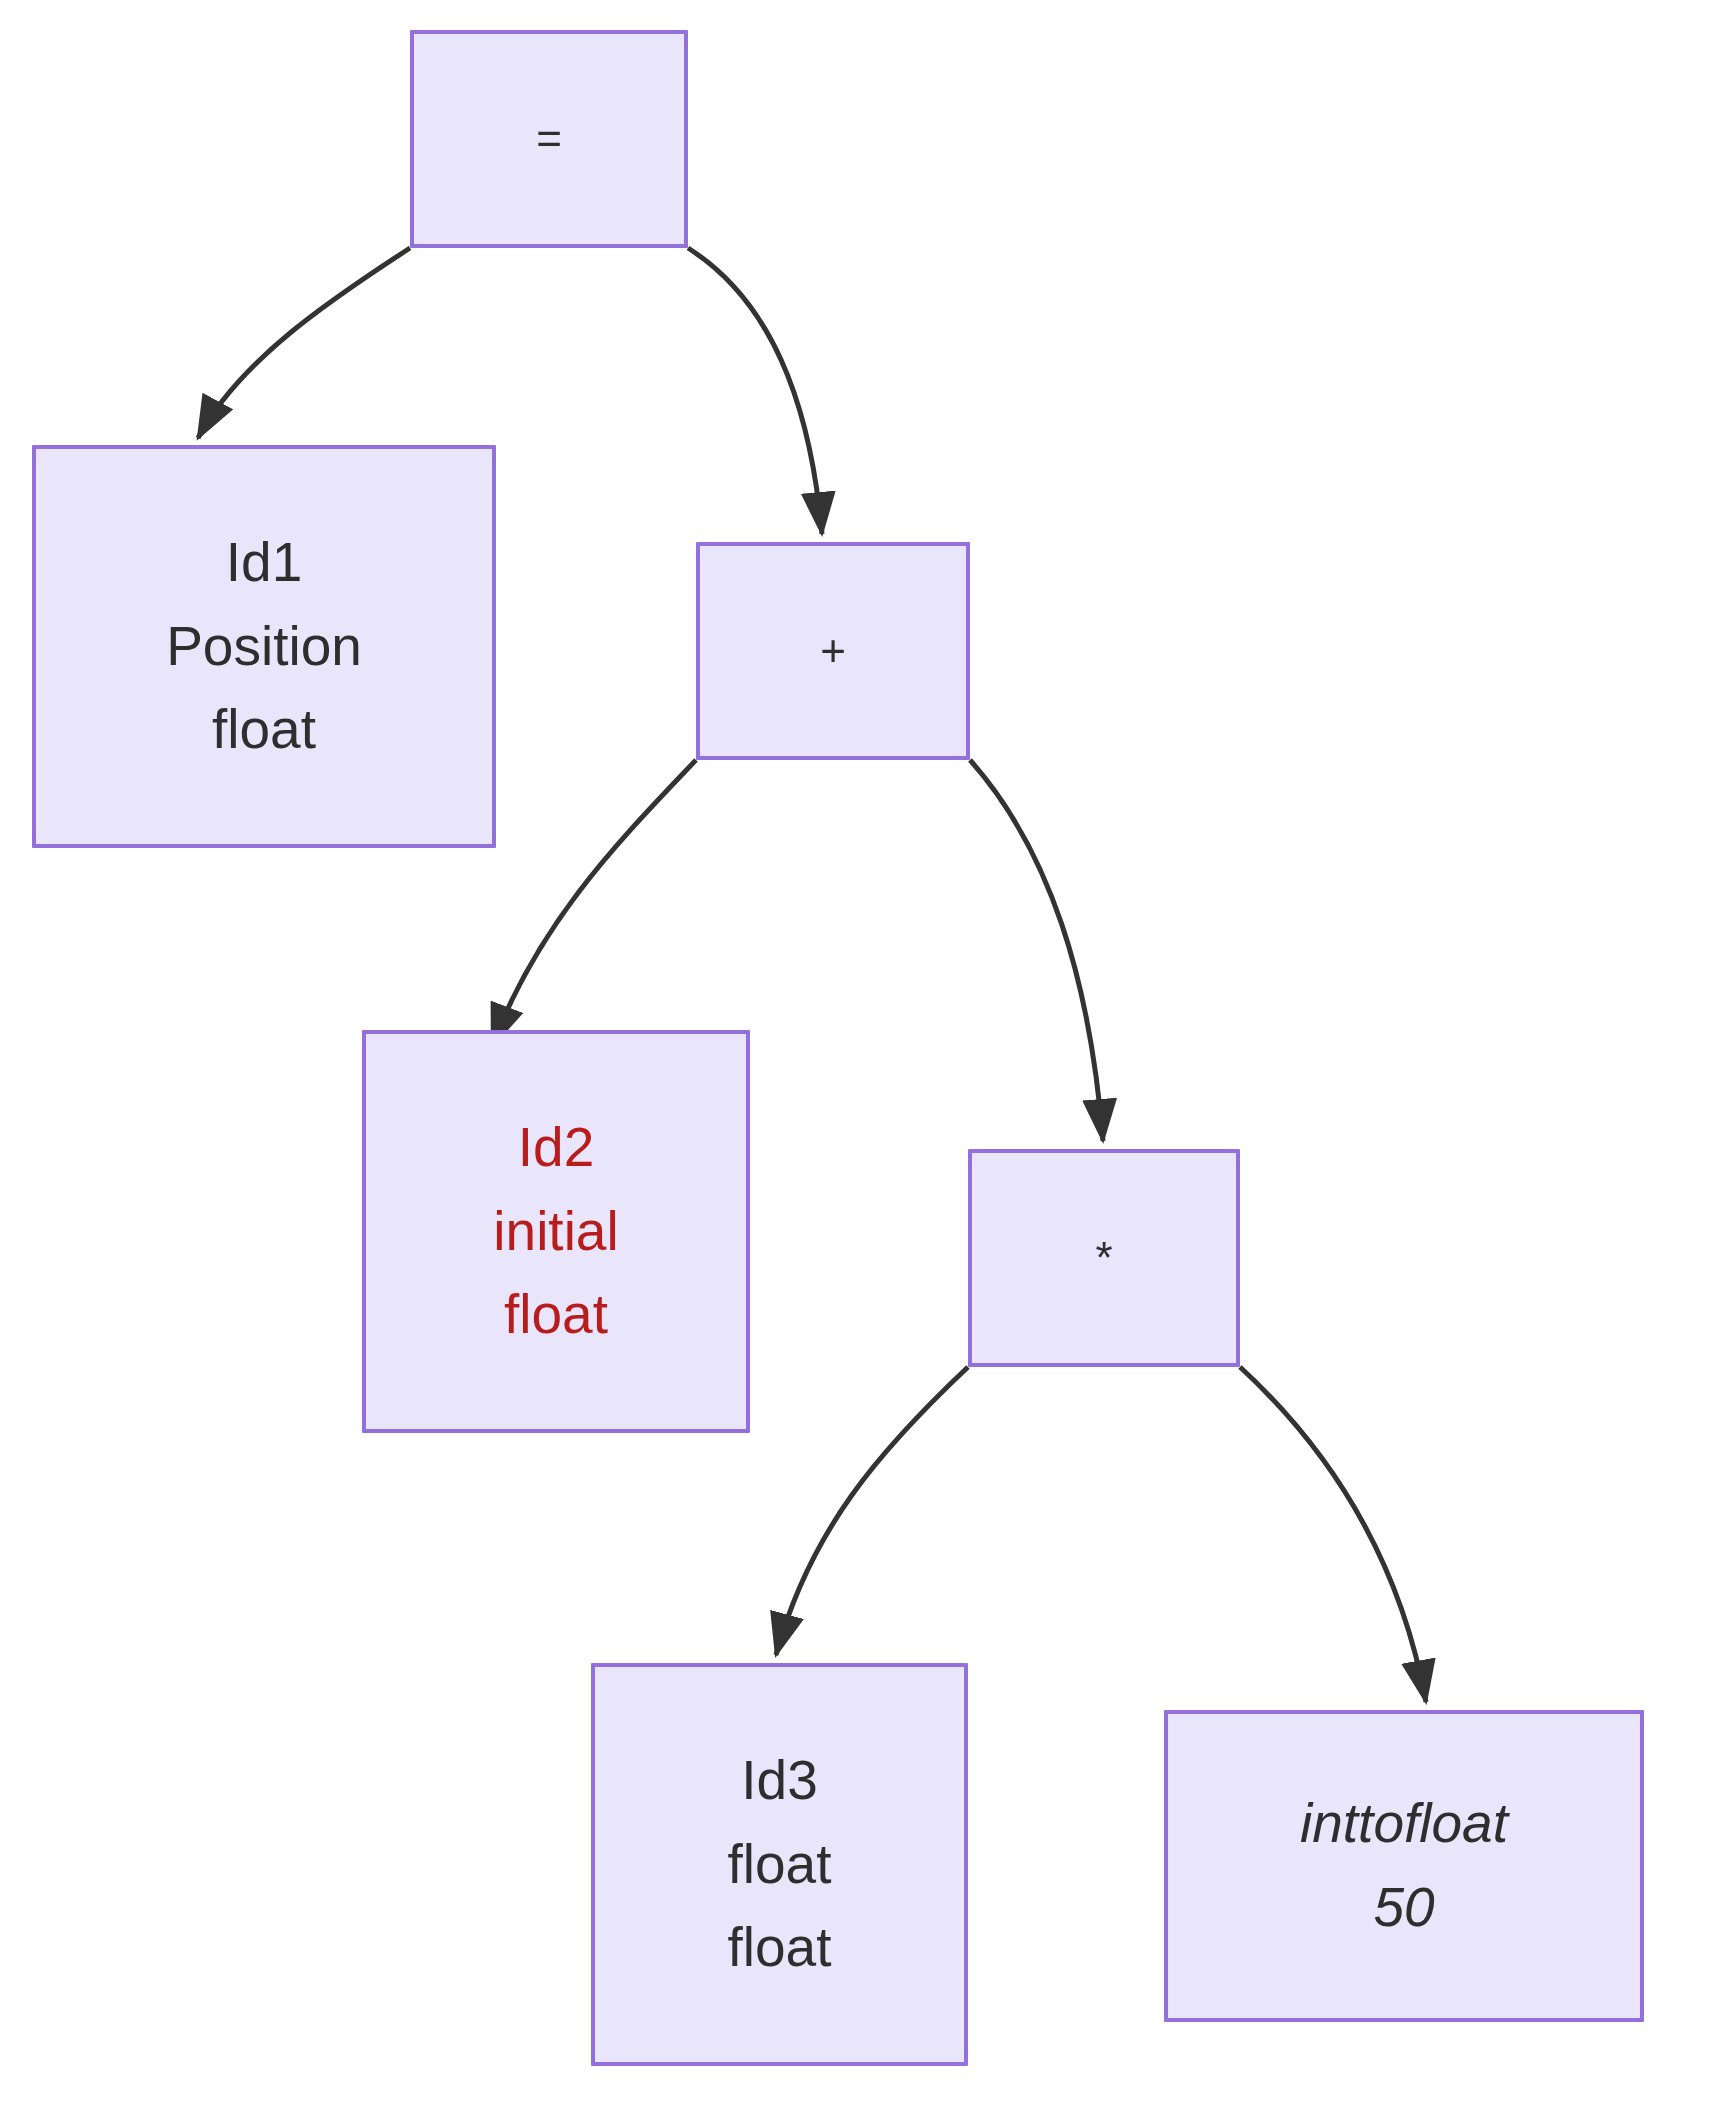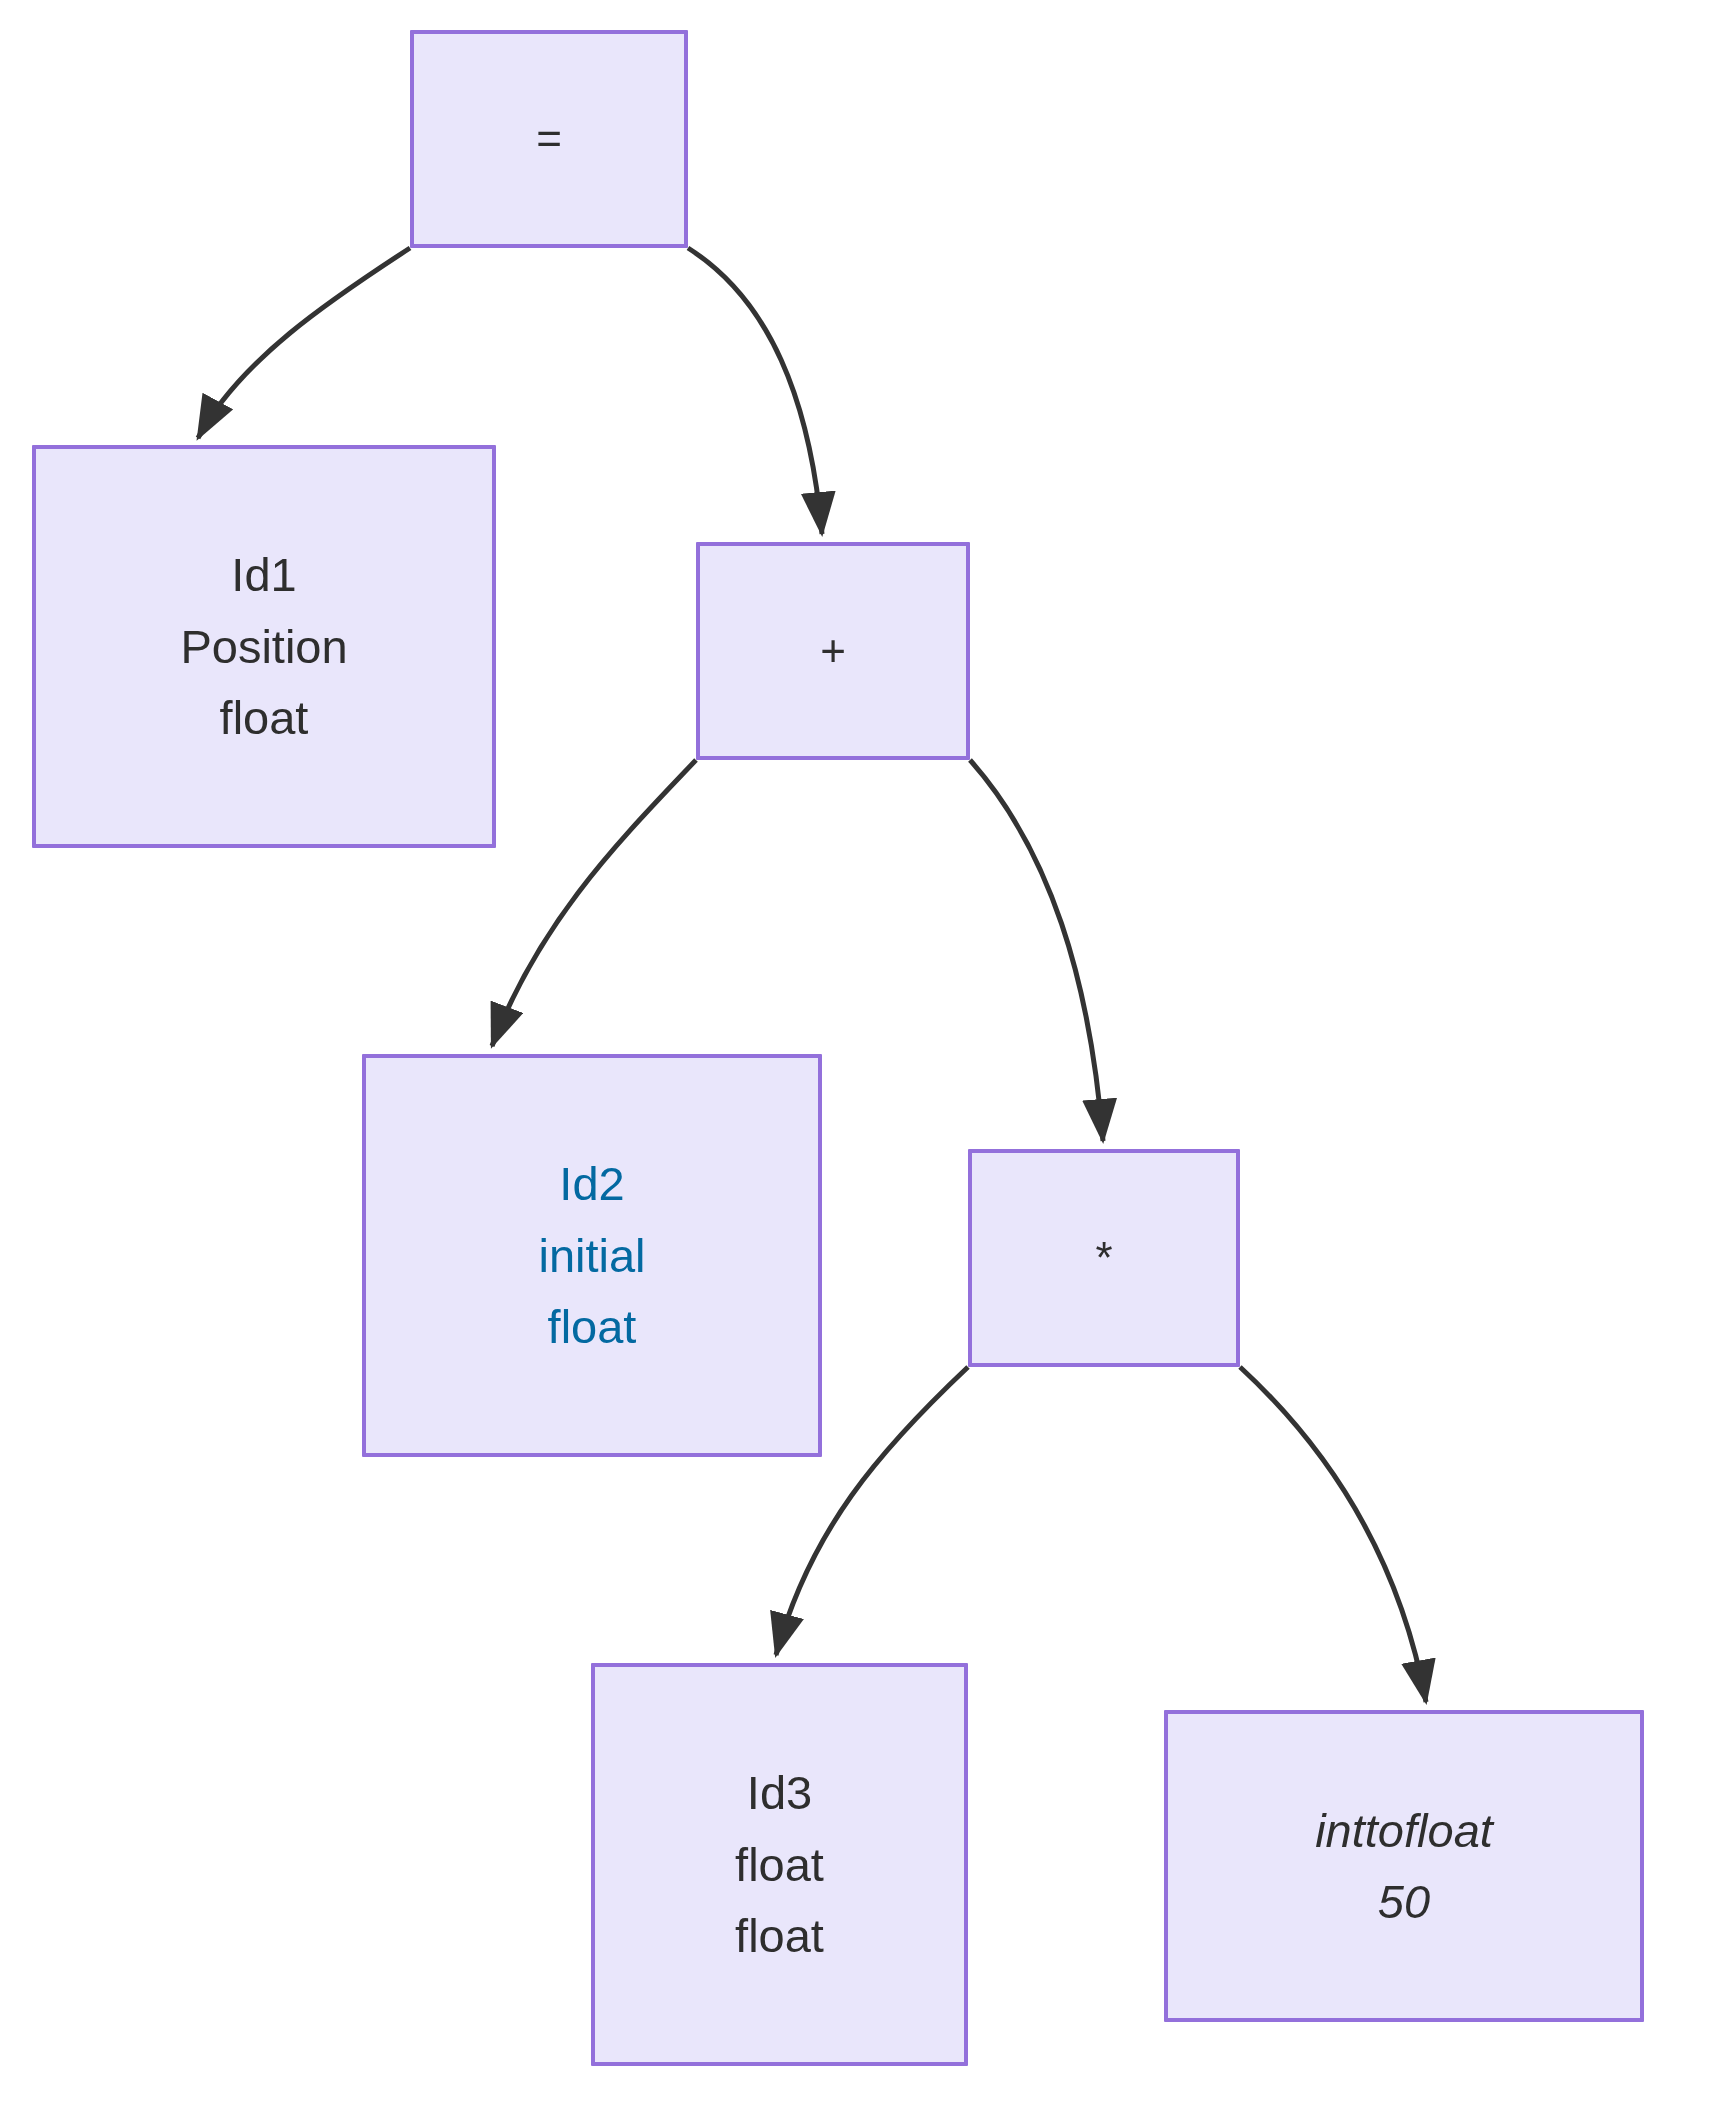--- a/index.html
+++ b/index.html
@@ -31,21 +31,21 @@
     box-sizing: border-box;
     background: #e9e6fb;
     border: 4px solid #9370db;
     border-radius: 1px;
     display: flex;
     flex-direction: column;
     align-items: center;
     justify-content: center;
     color: #2e2e2e;
     font-family: "Liberation Sans", sans-serif;
-    font-size: 47px;
+    font-size: 55px;
     line-height: 1.52;
     text-align: center;
     z-index: 2;
   }
   .node .line {
     display: block;
     white-space: nowrap;
   }
   .node.op {
     font-size: 44px;
@@ -77,21 +77,21 @@
         <span class="line">=</span>
       </div>
       <div class="node" style="left: 32px; top: 445px; width: 464px; height: 403px; background: rgb(233, 230, 251); border-color: rgb(147, 112, 219); color: rgb(46, 46, 46);">
         <span class="line">Id1</span>
         <span class="line">Position</span>
         <span class="line">float</span>
       </div>
       <div class="node op" style="left: 696px; top: 542px; width: 274px; height: 218px; background: rgb(233, 230, 251); border-color: rgb(147, 112, 219); color: rgb(46, 46, 46);">
         <span class="line">+</span>
       </div>
-      <div class="node" style="left: 362px; top: 1054px; width: 460px; height: 403px; background: rgb(233, 230, 251); border-color: rgb(147, 112, 219); color: #0369a1;">
+      <div class="node" style="left: 362px; top: 1030px; width: 388px; height: 403px; background: rgb(233, 230, 251); border-color: rgb(147, 112, 219); color: #b91c1c;">
         <span class="line">Id2</span>
         <span class="line">initial</span>
         <span class="line">float</span>
       </div>
       <div class="node op" style="left: 968px; top: 1149px; width: 272px; height: 218px; background: rgb(233, 230, 251); border-color: rgb(147, 112, 219); color: rgb(46, 46, 46);">
         <span class="line">*</span>
       </div>
       <div class="node" style="left: 591px; top: 1663px; width: 377px; height: 403px; background: rgb(233, 230, 251); border-color: rgb(147, 112, 219); color: rgb(46, 46, 46); text-align: right;">
         <span class="line">Id3</span>
         <span class="line">float</span>

